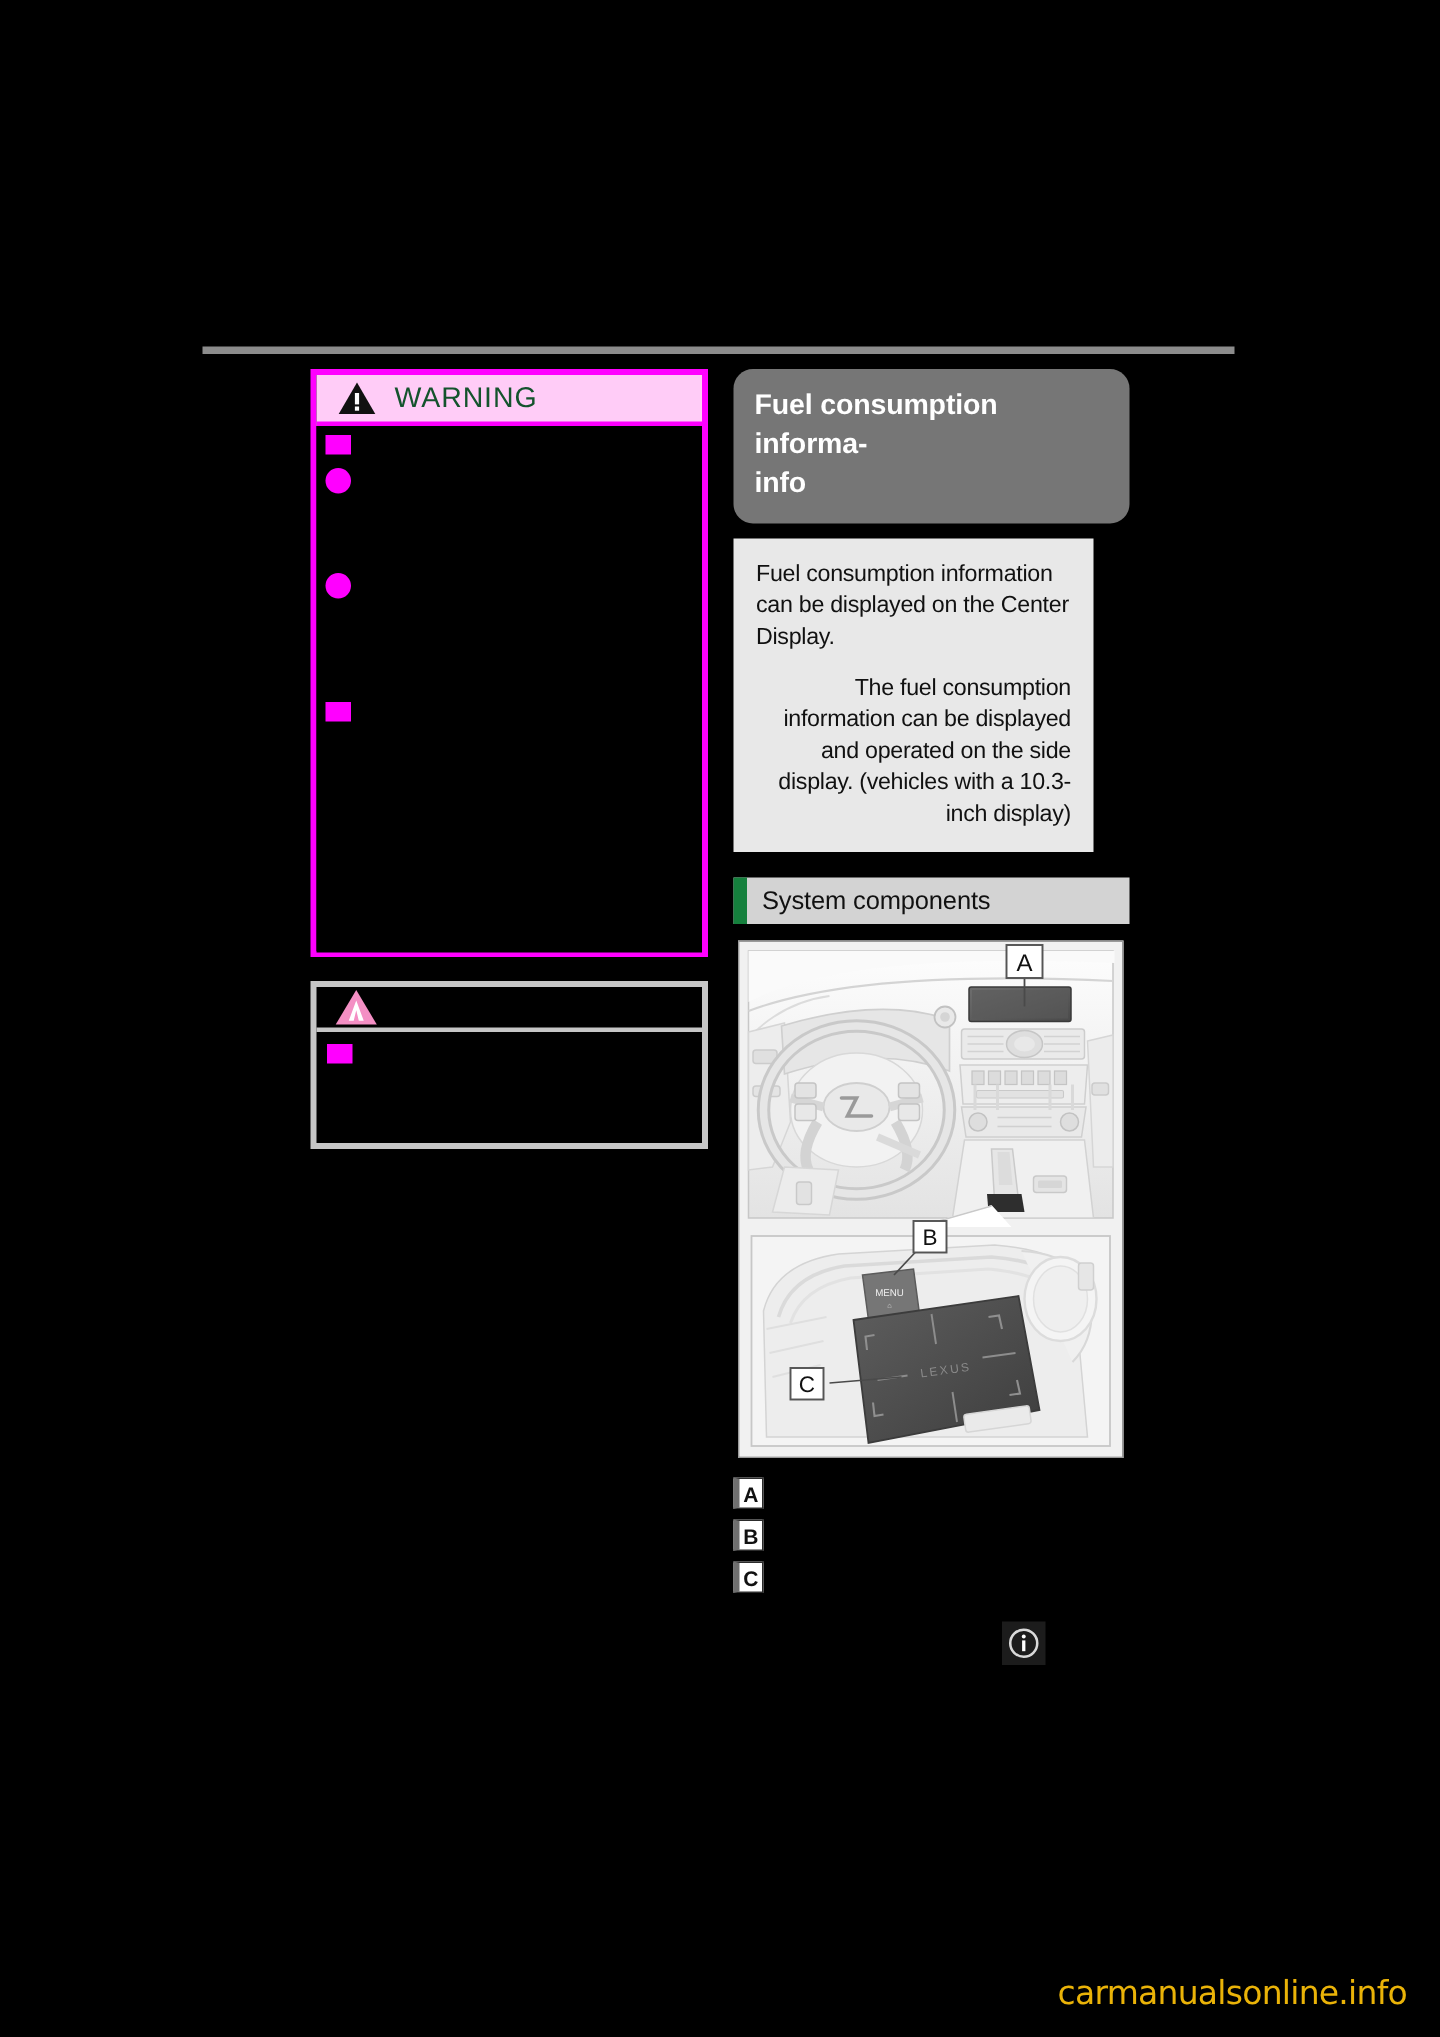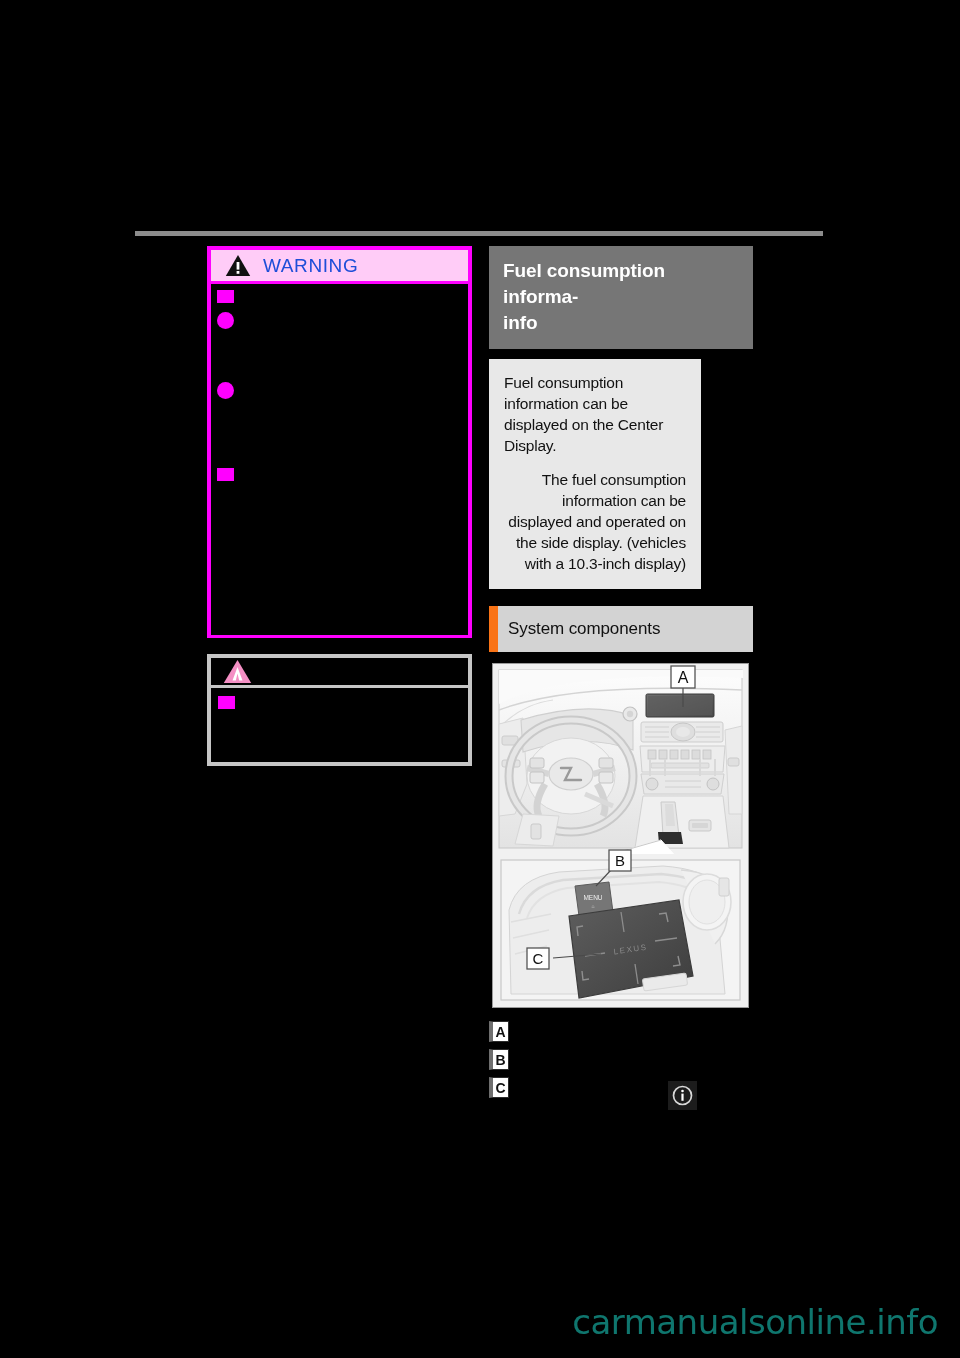--- a/index.html
+++ b/index.html
@@ -62,21 +62,21 @@
   }
   .warn-tri {
     width: 26px;
     height: 23px;
     margin-right: 12px;
     flex: 0 0 auto;
   }
   .warning-title {
     font-size: 19px;
     letter-spacing: 0.6px;
-    color: #1d4ed8;
+    color: #14532d;
     font-weight: 400;
   }
   .warning-body {
     position: relative;
     height: 351px;
     background: #000;
   }
   .bullet-sq {
     position: absolute;
     width: 17px;
@@ -136,45 +136,46 @@
   .sec-title {
     background: #767676;
     color: #ffffff;
     font-size: 19px;
     font-weight: bold;
     line-height: 26px;
     padding: 12px 14px 13px 14px;
     box-sizing: border-box;
     width: 264px;
     letter-spacing: -0.1px;
+    border-radius: 13px;
   }
 
   
   .intro-panel {
     background: #e8e8e8;
     color: #111111;
-    width: 212px;
+    width: 240px;
     box-sizing: border-box;
     padding: 13px 15px 15px 15px;
     margin-top: 10px;
   }
   .intro-panel p {
     margin: 0 0 13px 0;
     font-size: 15.5px;
     line-height: 21px;
     letter-spacing: -0.2px;
   }
   .intro-panel p:last-child { margin-bottom: 0; text-align: right; }
 
   
   .sub-head {
     width: 264px;
-    height: 46px;
+    height: 31px;
     background: #d3d3d3;
-    border-left: 9px solid #f97316;
+    border-left: 9px solid #15803d;
     box-sizing: border-box;
     display: flex;
     align-items: center;
     padding-left: 10px;
     color: #111;
     font-size: 17px;
     letter-spacing: -0.1px;
   }
 
   
@@ -244,22 +245,22 @@
     display: flex;
     align-items: center;
     justify-content: center;
   }
 
   
   .watermark {
     position: absolute;
     right: 22px;
     bottom: 16px;
-    color: #0f766e;
-    font-size: 34px;
+    color: #eab308;
+    font-size: 22px;
     letter-spacing: -0.5px;
     font-family: "DejaVu Sans", sans-serif;
   }
 </style>
 </head>
 <body>
 
 <div class="page">
 
   <div class="top-rule"></div>

